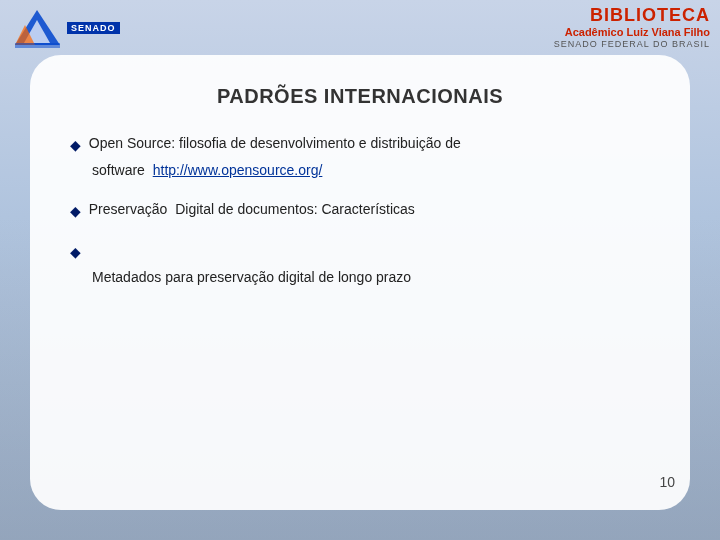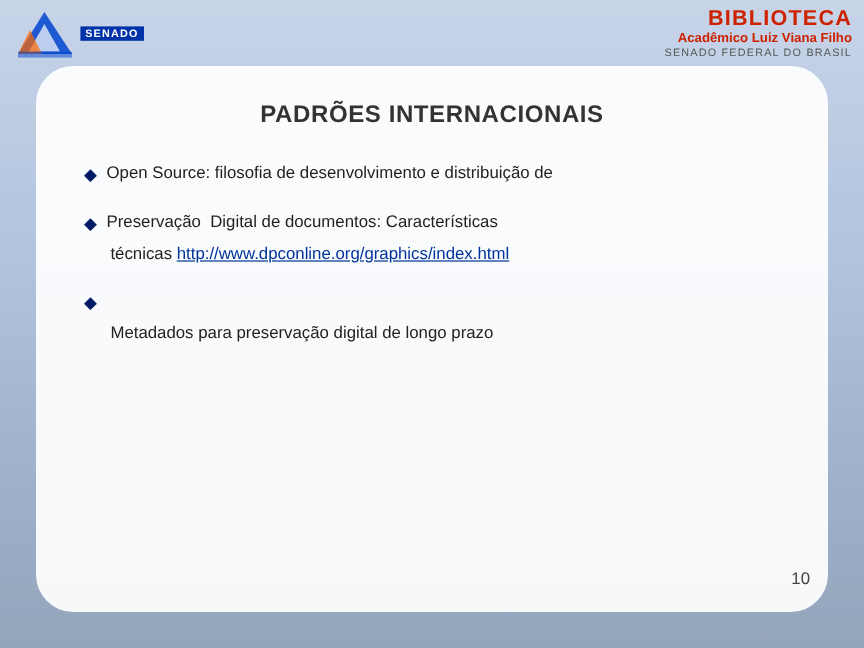--- a/index.html
+++ b/index.html
@@ -197,32 +197,32 @@
 
   <div class="page-title">PADRÕES INTERNACIONAIS</div>
 
   <div class="bullet-section">
     <div class="bullet-item">
       <span class="bullet-diamond">◆</span>
       <span class="bullet-text">
         <strong>Open Source</strong><span>: filosofia de desenvolvimento e distribuição de</span>
       </span>
     </div>
+    <div class="indent-line">
+      software &nbsp;<a class="link-text" href="#">http://www.opensource.org/</a>
+    </div>
   </div>
 
   <div class="bullet-section">
     <div class="bullet-item">
       <span class="bullet-diamond">◆</span>
       <span class="bullet-text">
         <strong>Preservação</strong>&nbsp;&nbsp;<strong>Digital</strong><span>  de  documentos:  Características</span>
       </span>
     </div>
-    <div class="indent-line">
-      técnicas <a class="link-text" href="#">http://www.dpconline.org/graphics/index.html</a>
-    </div>
   </div>
 
   <div class="bullet-section">
     <div class="bullet-item">
       <span class="bullet-diamond">◆</span>
     </div>
     <div class="indent-line">
       Metadados  para  preservação  digital  de  longo  prazo
     </div>
   </div>

